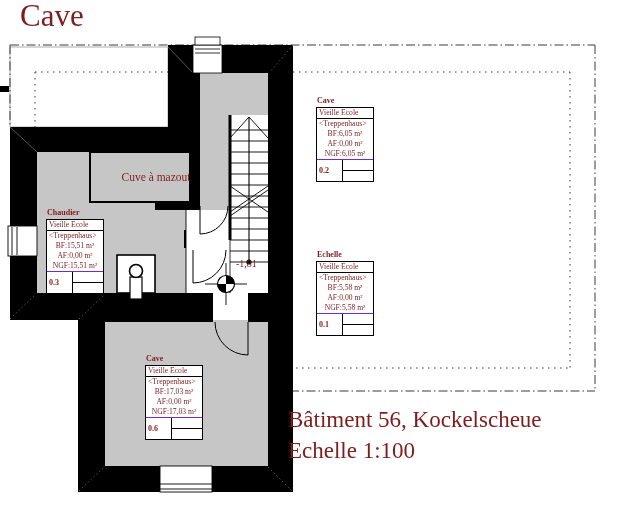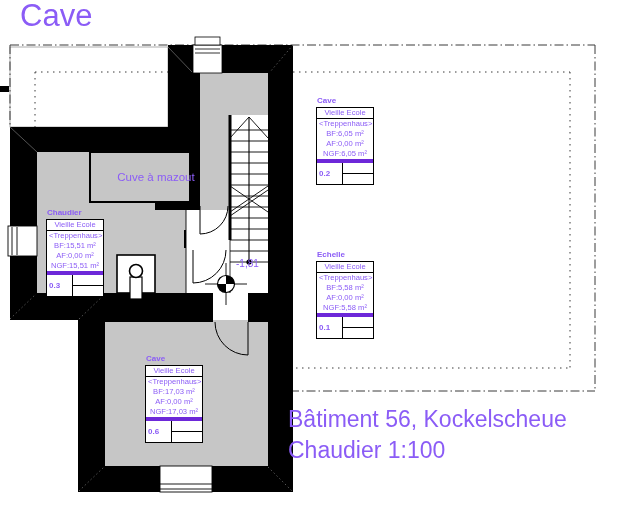--- a/index.html
+++ b/index.html
@@ -1,39 +1,39 @@
 <!DOCTYPE html>
 <html><head>
 <meta charset="utf-8">
 <style>
   html,body{margin:0;padding:0;background:#fff;}
   .stage{position:relative;width:618px;height:521px;background:#fff;
-         font-family:Liberation Sans, sans-serif;color:#8b5cf6;overflow:hidden;}
+         font-family:Liberation Serif, serif;color:#7f1d1d;overflow:hidden;}
   svg.plan{position:absolute;left:0;top:0;}
 
   .page-title{position:absolute;left:20px;top:-2px;font-size:31px;font-weight:400;
               letter-spacing:0;}
 
   .footer{position:absolute;left:288px;top:404px;font-size:23px;line-height:31px;
           white-space:nowrap;}
 
   .tank-label{position:absolute;left:90px;top:152px;width:100px;height:50px;
               display:flex;align-items:center;justify-content:center;
               font-size:11.5px;padding-left:16px;}
 
   .level-text{position:absolute;left:236px;top:258px;font-size:10px;}
 
   
   .rtable{position:absolute;width:58px;font-size:7.6px;line-height:10px;}
   .rt-title{font-weight:bold;font-size:8px;margin:0 0 1px 1px;}
   .rt-box{border:1.6px solid #000;background:#fff;}
   .rt-row{height:10px;padding:0 2px;white-space:nowrap;overflow:hidden;}
-  .rt-row.first{border-bottom:0.8px solid #000;text-align:center;}
+  .rt-row.first{border-bottom:0.8px solid #000;}
   .rt-kv{display:flex;justify-content:center;}
-  .rt-bottom{border-top:4px solid #6d28d9;display:flex;height:21px;}
+  .rt-bottom{border-top:1px solid #6d28d9;display:flex;height:21px;}
   .rt-num{width:23px;border-right:1px solid #000;font-weight:bold;font-size:8px;
           display:flex;align-items:center;padding-left:2px;}
   .rt-cells{flex:1;display:flex;flex-direction:column;}
   .rt-cell{flex:1;}
   .rt-cell.top{border-bottom:1px solid #000;}
 </style>
 </head>
 <body>
 
 <div class="stage">
@@ -276,16 +276,16 @@
         <div class="rt-cells">
             <div class="rt-cell top"></div>
             <div class="rt-cell"></div>
           </div>
       </div>
     </div>
   </div>
 
   <div class="footer">
     <div>Bâtiment 56, Kockelscheue</div>
-    <div>Chaudier 1:100</div>
+    <div>Echelle 1:100</div>
   </div>
 
 </div>
 
 </body></html>

